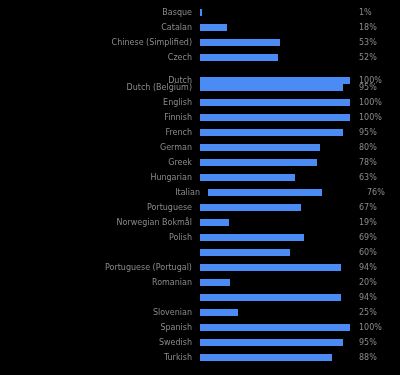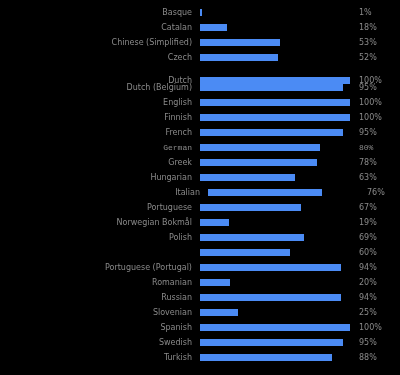--- a/index.html
+++ b/index.html
@@ -122,21 +122,21 @@
       </div>
       <div class="row-value">100%</div>
     </div>
     <div class="row" style="top: 125px;">
       <div class="row-label">French</div>
       <div class="bar-track">
         <div class="bar" style="width: 142.5px; background: rgb(75, 139, 244);"></div>
       </div>
       <div class="row-value">95%</div>
     </div>
-    <div class="row" style="top: 140px; font-family: Liberation Mono, monospace;">
+    <div class="row" style="top: 140px;">
       <div class="row-label">German</div>
       <div class="bar-track">
         <div class="bar" style="width: 120px; background: rgb(75, 139, 244);"></div>
       </div>
       <div class="row-value">80%</div>
     </div>
     <div class="row" style="top: 155px;">
       <div class="row-label">Greek</div>
       <div class="bar-track">
         <div class="bar" style="width: 117px; background: rgb(75, 139, 244);"></div>
@@ -192,21 +192,20 @@
       <div class="row-value">94%</div>
     </div>
     <div class="row" style="top: 275px;">
       <div class="row-label">Romanian</div>
       <div class="bar-track">
         <div class="bar" style="width: 30px; background: rgb(75, 139, 244);"></div>
       </div>
       <div class="row-value">20%</div>
     </div>
     <div class="row" style="top: 290px;">
-      <div class="row-label">Russian</div>
       <div class="bar-track">
         <div class="bar" style="width: 141px; background: rgb(75, 139, 244);"></div>
       </div>
       <div class="row-value">94%</div>
     </div>
     <div class="row" style="top: 305px;">
       <div class="row-label">Slovenian</div>
       <div class="bar-track">
         <div class="bar" style="width: 37.5px; background: rgb(75, 139, 244);"></div>
       </div>

